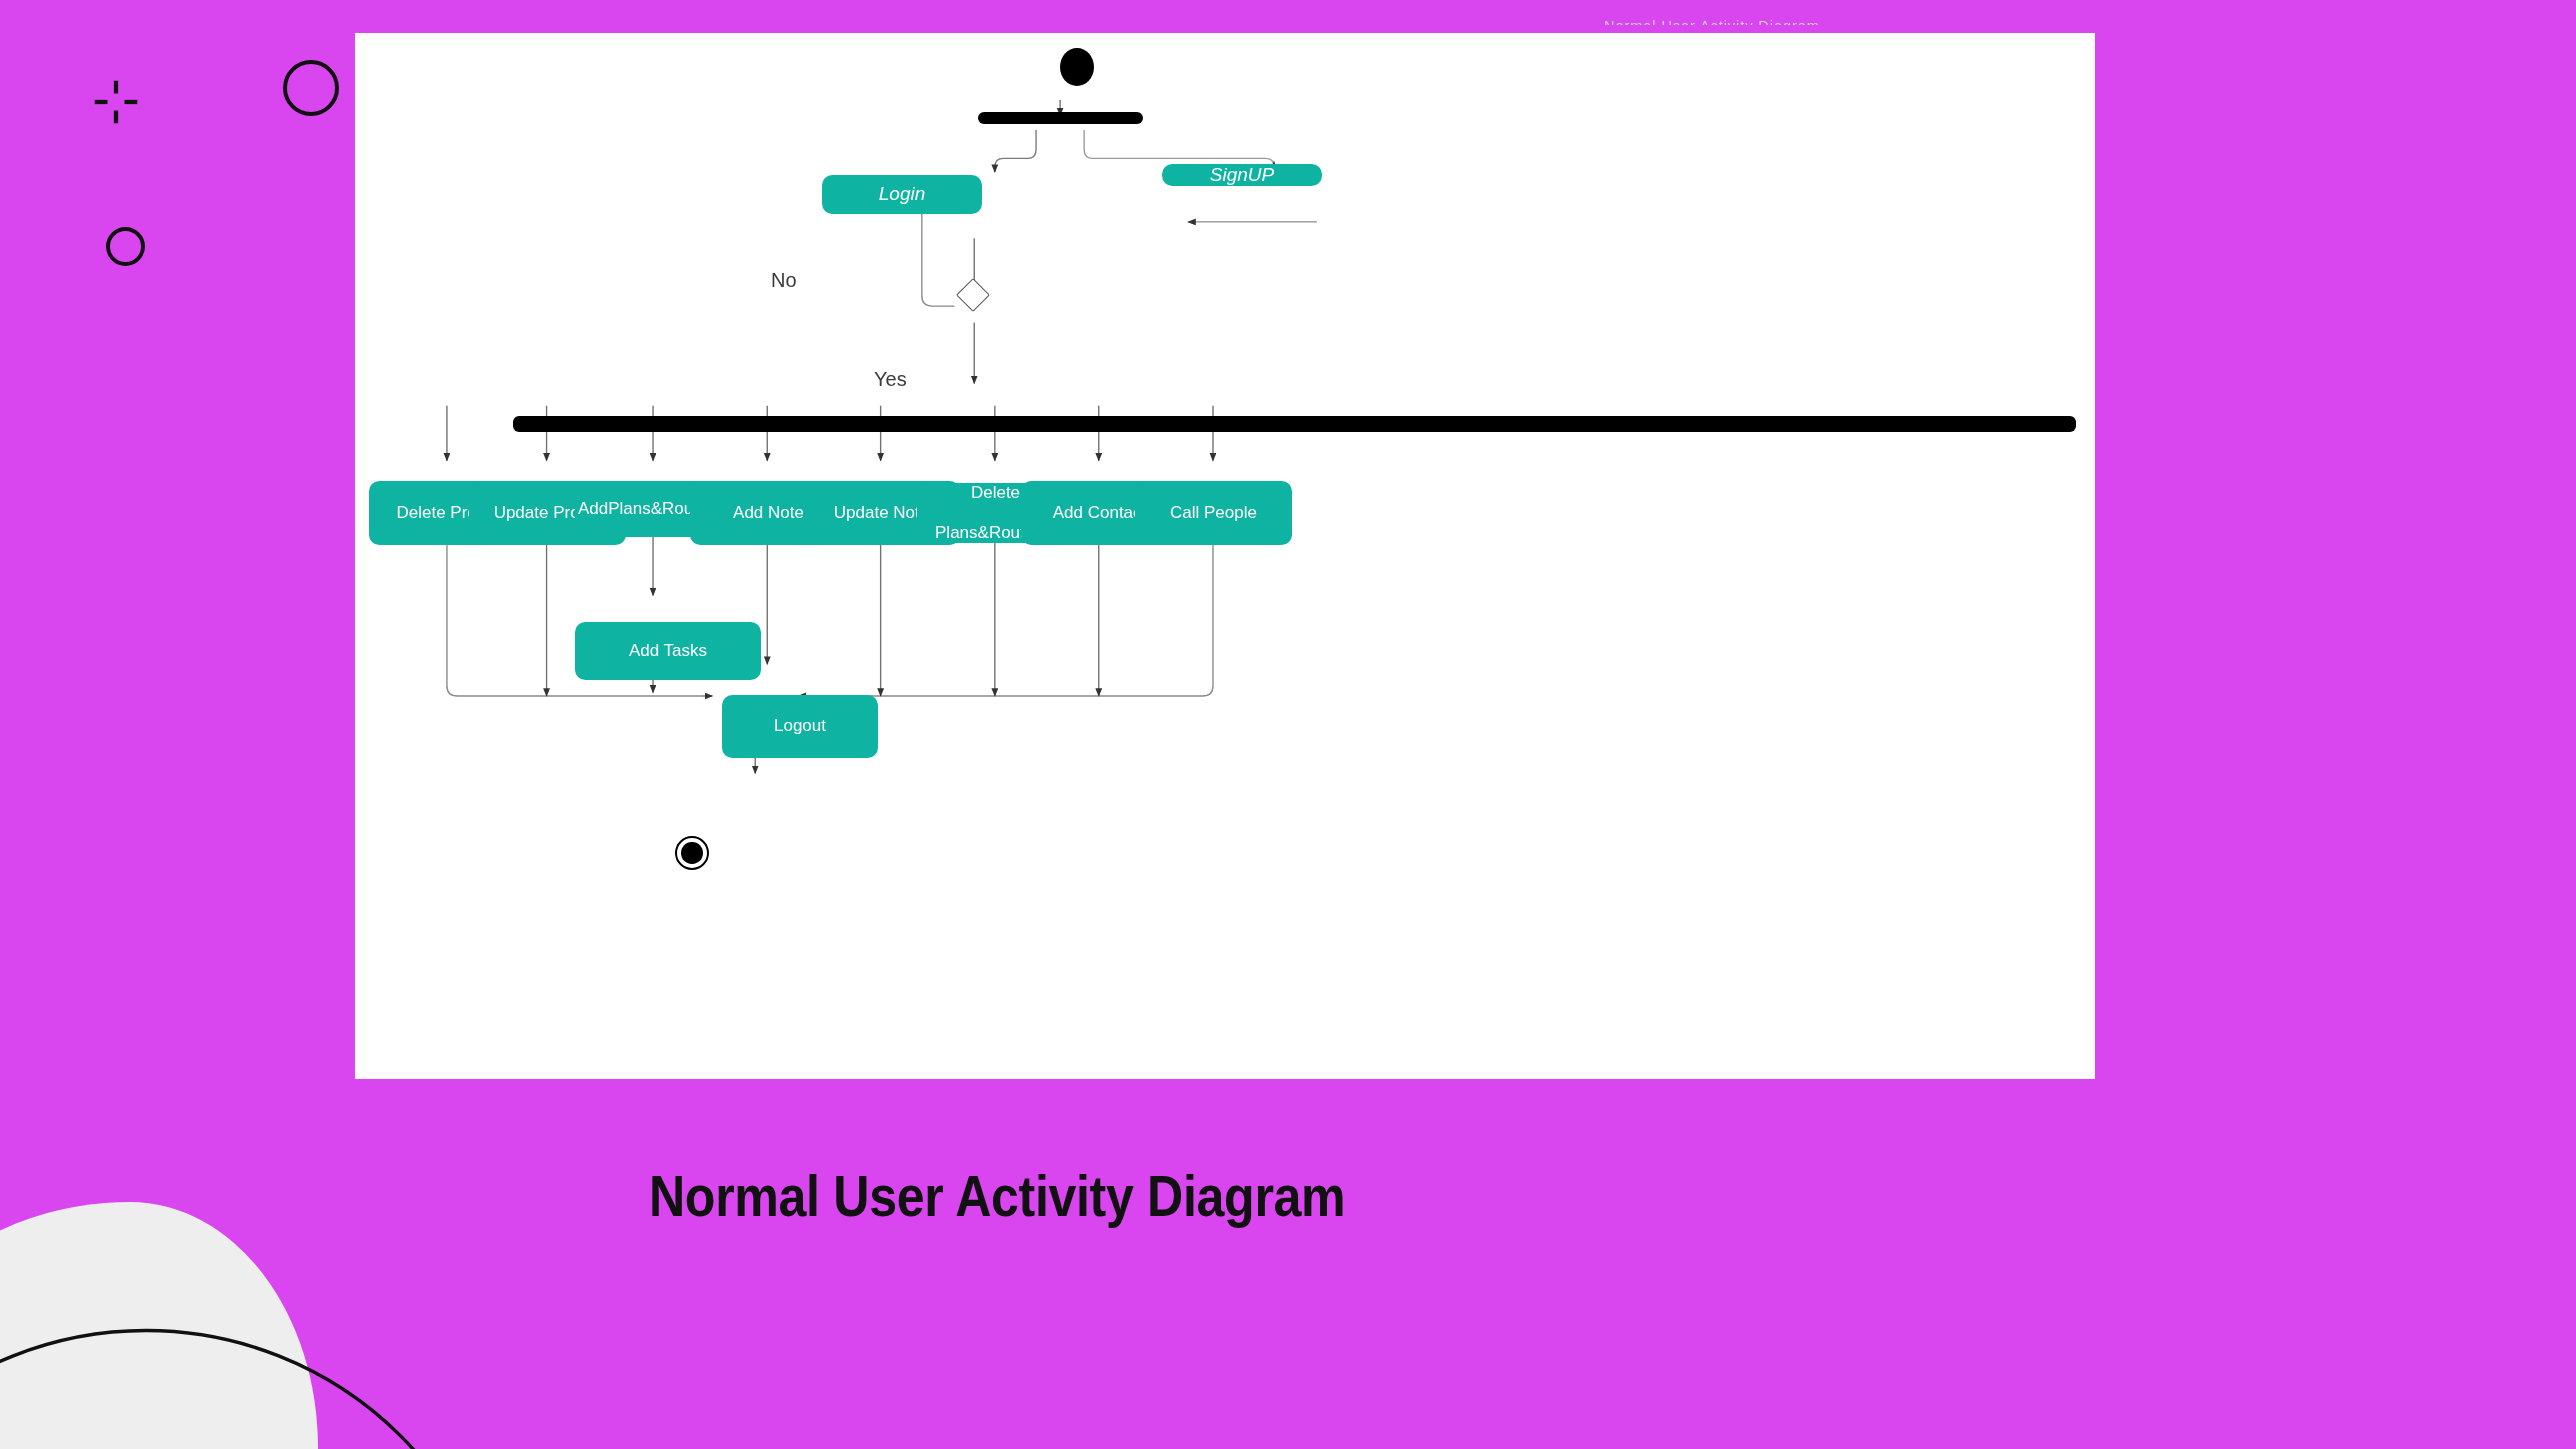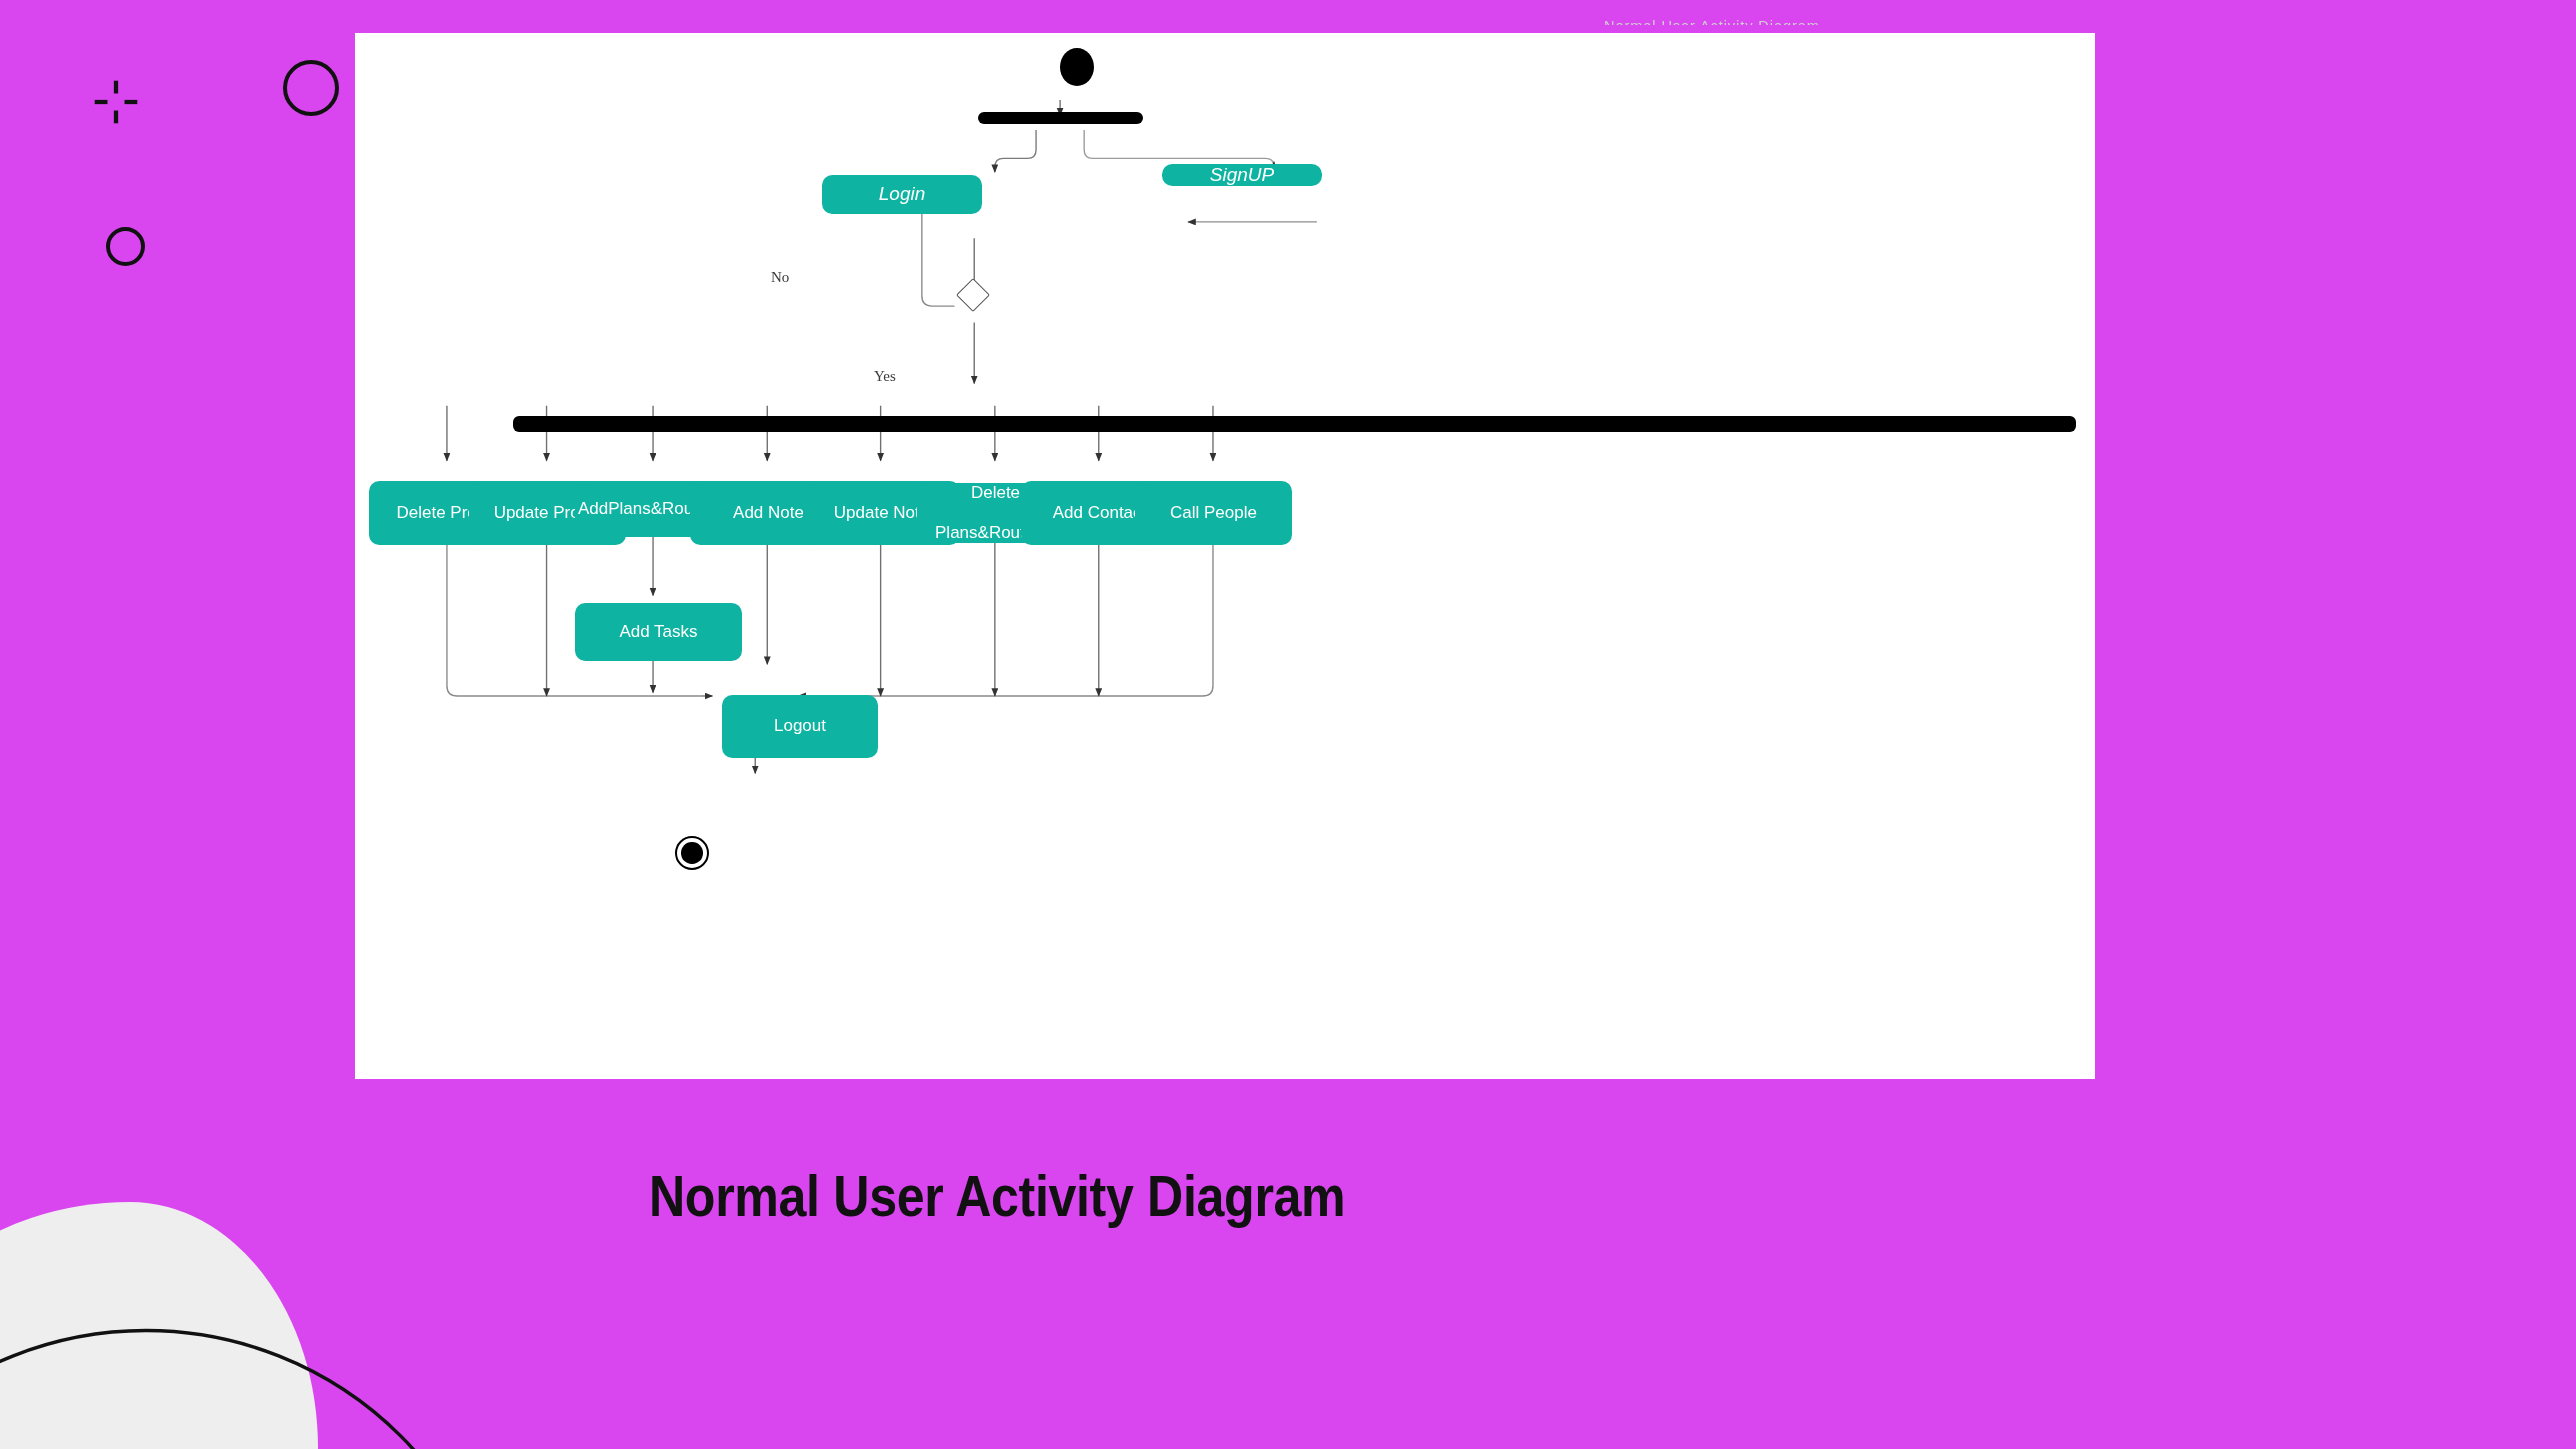--- a/index.html
+++ b/index.html
@@ -116,23 +116,23 @@
   .decision {
     position: absolute;
     background: #ffffff;
     border: 1.7px solid #555555;
     box-sizing: border-box;
     transform: rotate(45deg);
     border-radius: 1.7px;
   }
   .edge-label {
     position: absolute;
-    font-size: 15px;
+    font-size: 20px;
     color: #3a3a3a;
-    font-family: Liberation Serif, serif;
+    font-family: Liberation Sans, sans-serif;
     white-space: nowrap;
   }
 
   
   .page-title {
     position: absolute;
     left: 649px; top: 1163px;
     font-size: 57px;
     font-weight: bold;
     color: #111111;
@@ -264,21 +264,21 @@
   </div>
 
   <div class="node" style="left:1021px; top:481px; width:157px; height:64px;">
     <span>Add Contact</span>
   </div>
 
   <div class="node" style="left:1135px; top:481px; width:157px; height:64px;">
     <span>Call People</span>
   </div>
 
-  <div class="node" style="left:575px; top:603px; width:167px; height:58px;">
+  <div class="node" style="left:575px; top:622px; width:186px; height:58px;">
     <span>Add Tasks</span>
   </div>
 
   <div class="node" style="left:714px; top:695px; width:156px; height:63px;margin-left:8px;">
     <span>Logout</span>
   </div>
 
   <div class="end-node" style="left:675px; top:836px; width:34px; height:34px;"></div>
 
   <div class="page-title">Normal User Activity Diagram</div>

